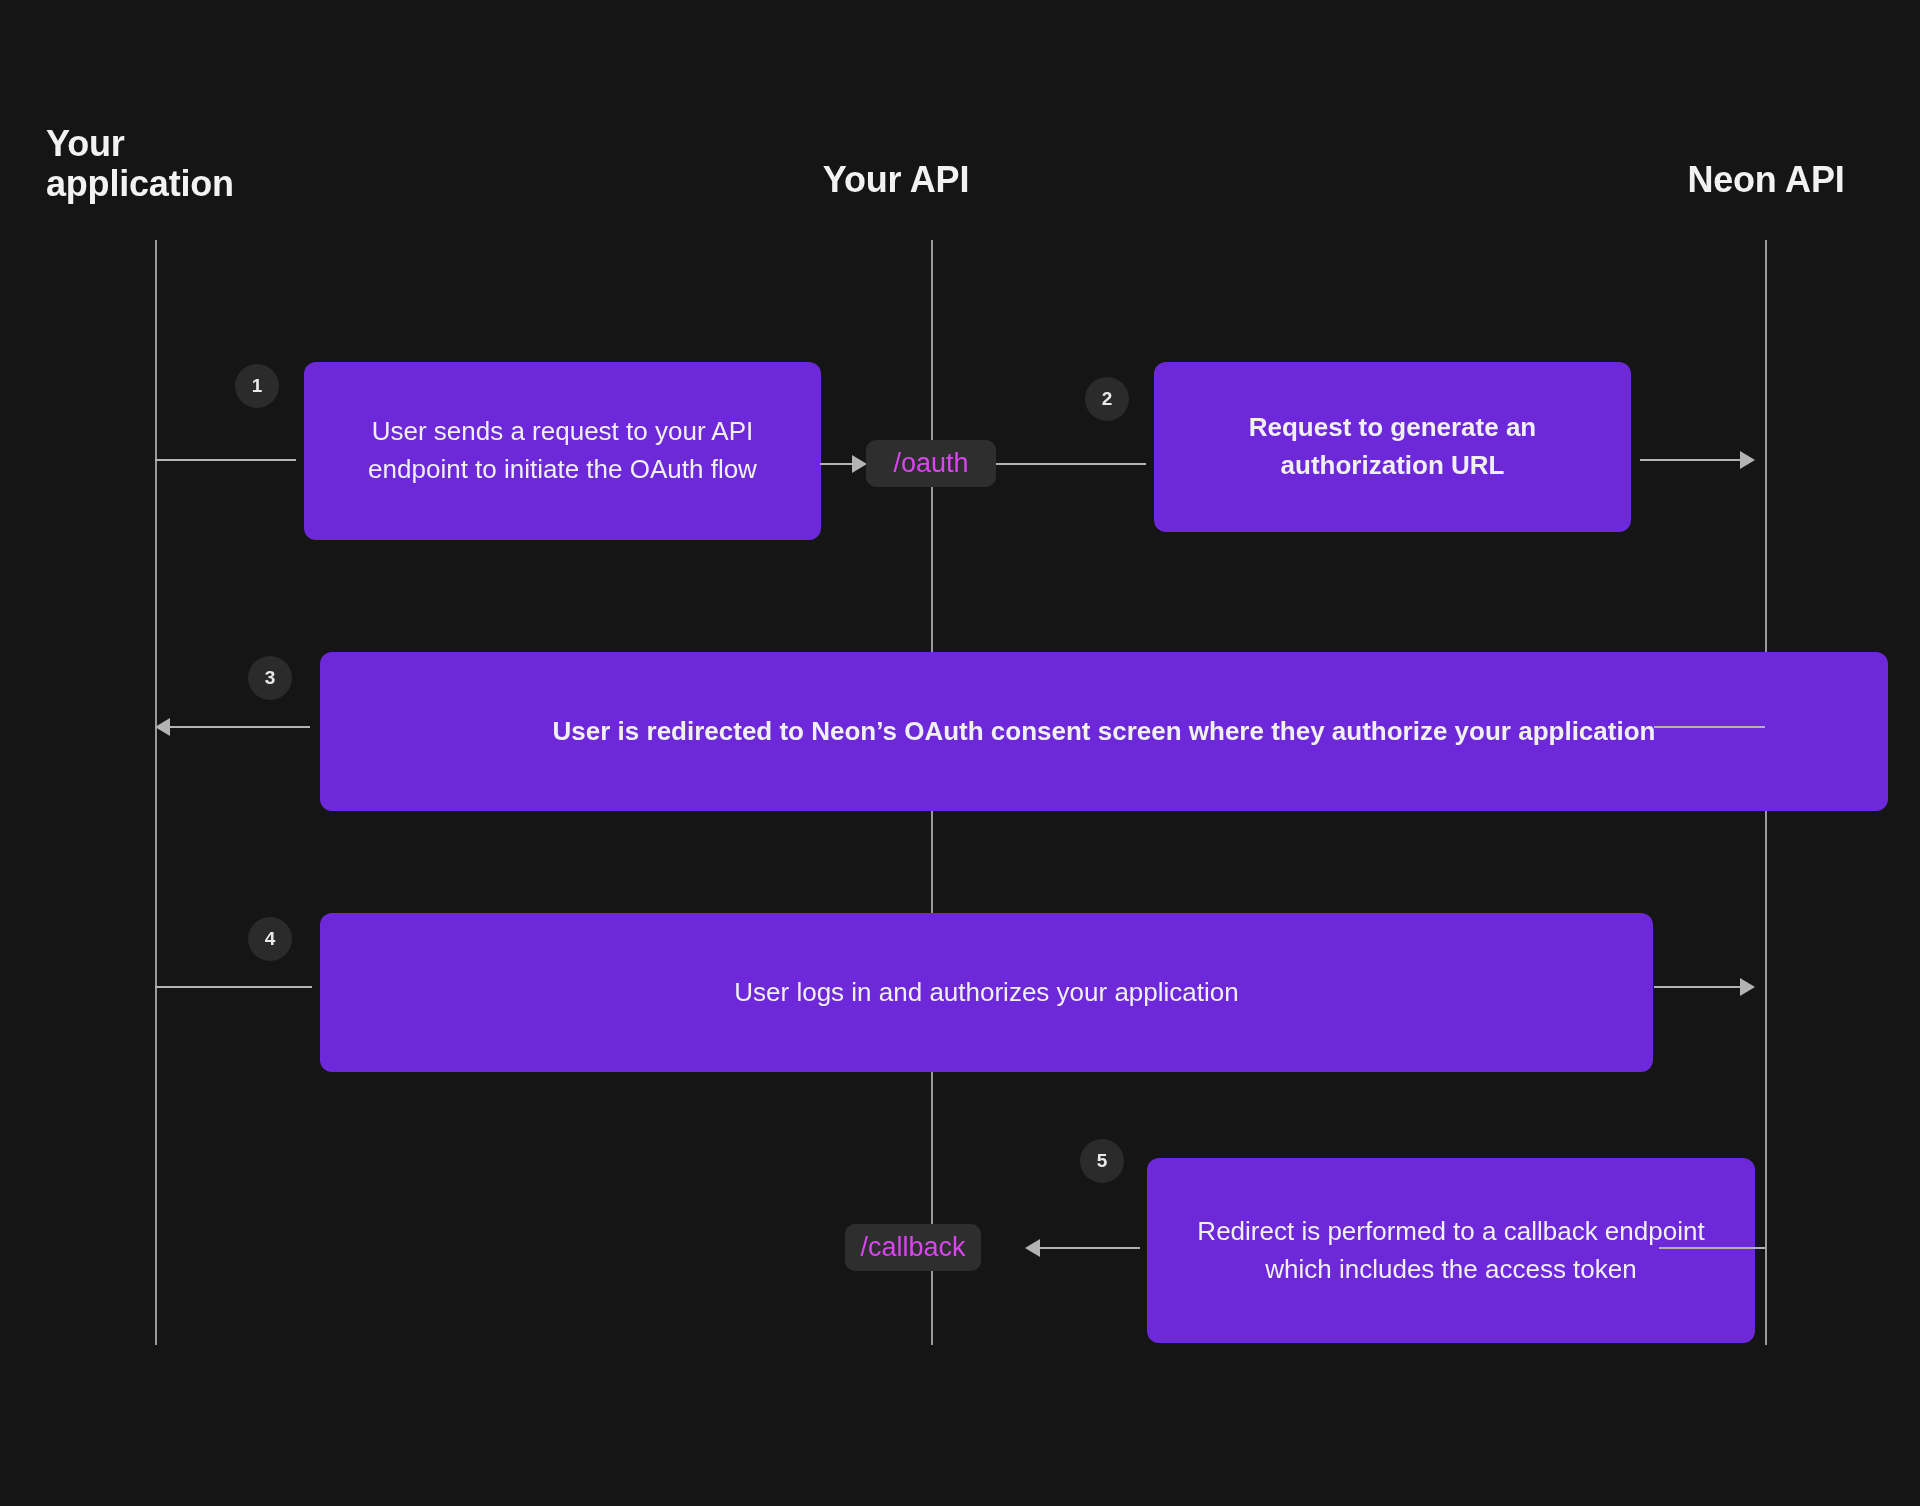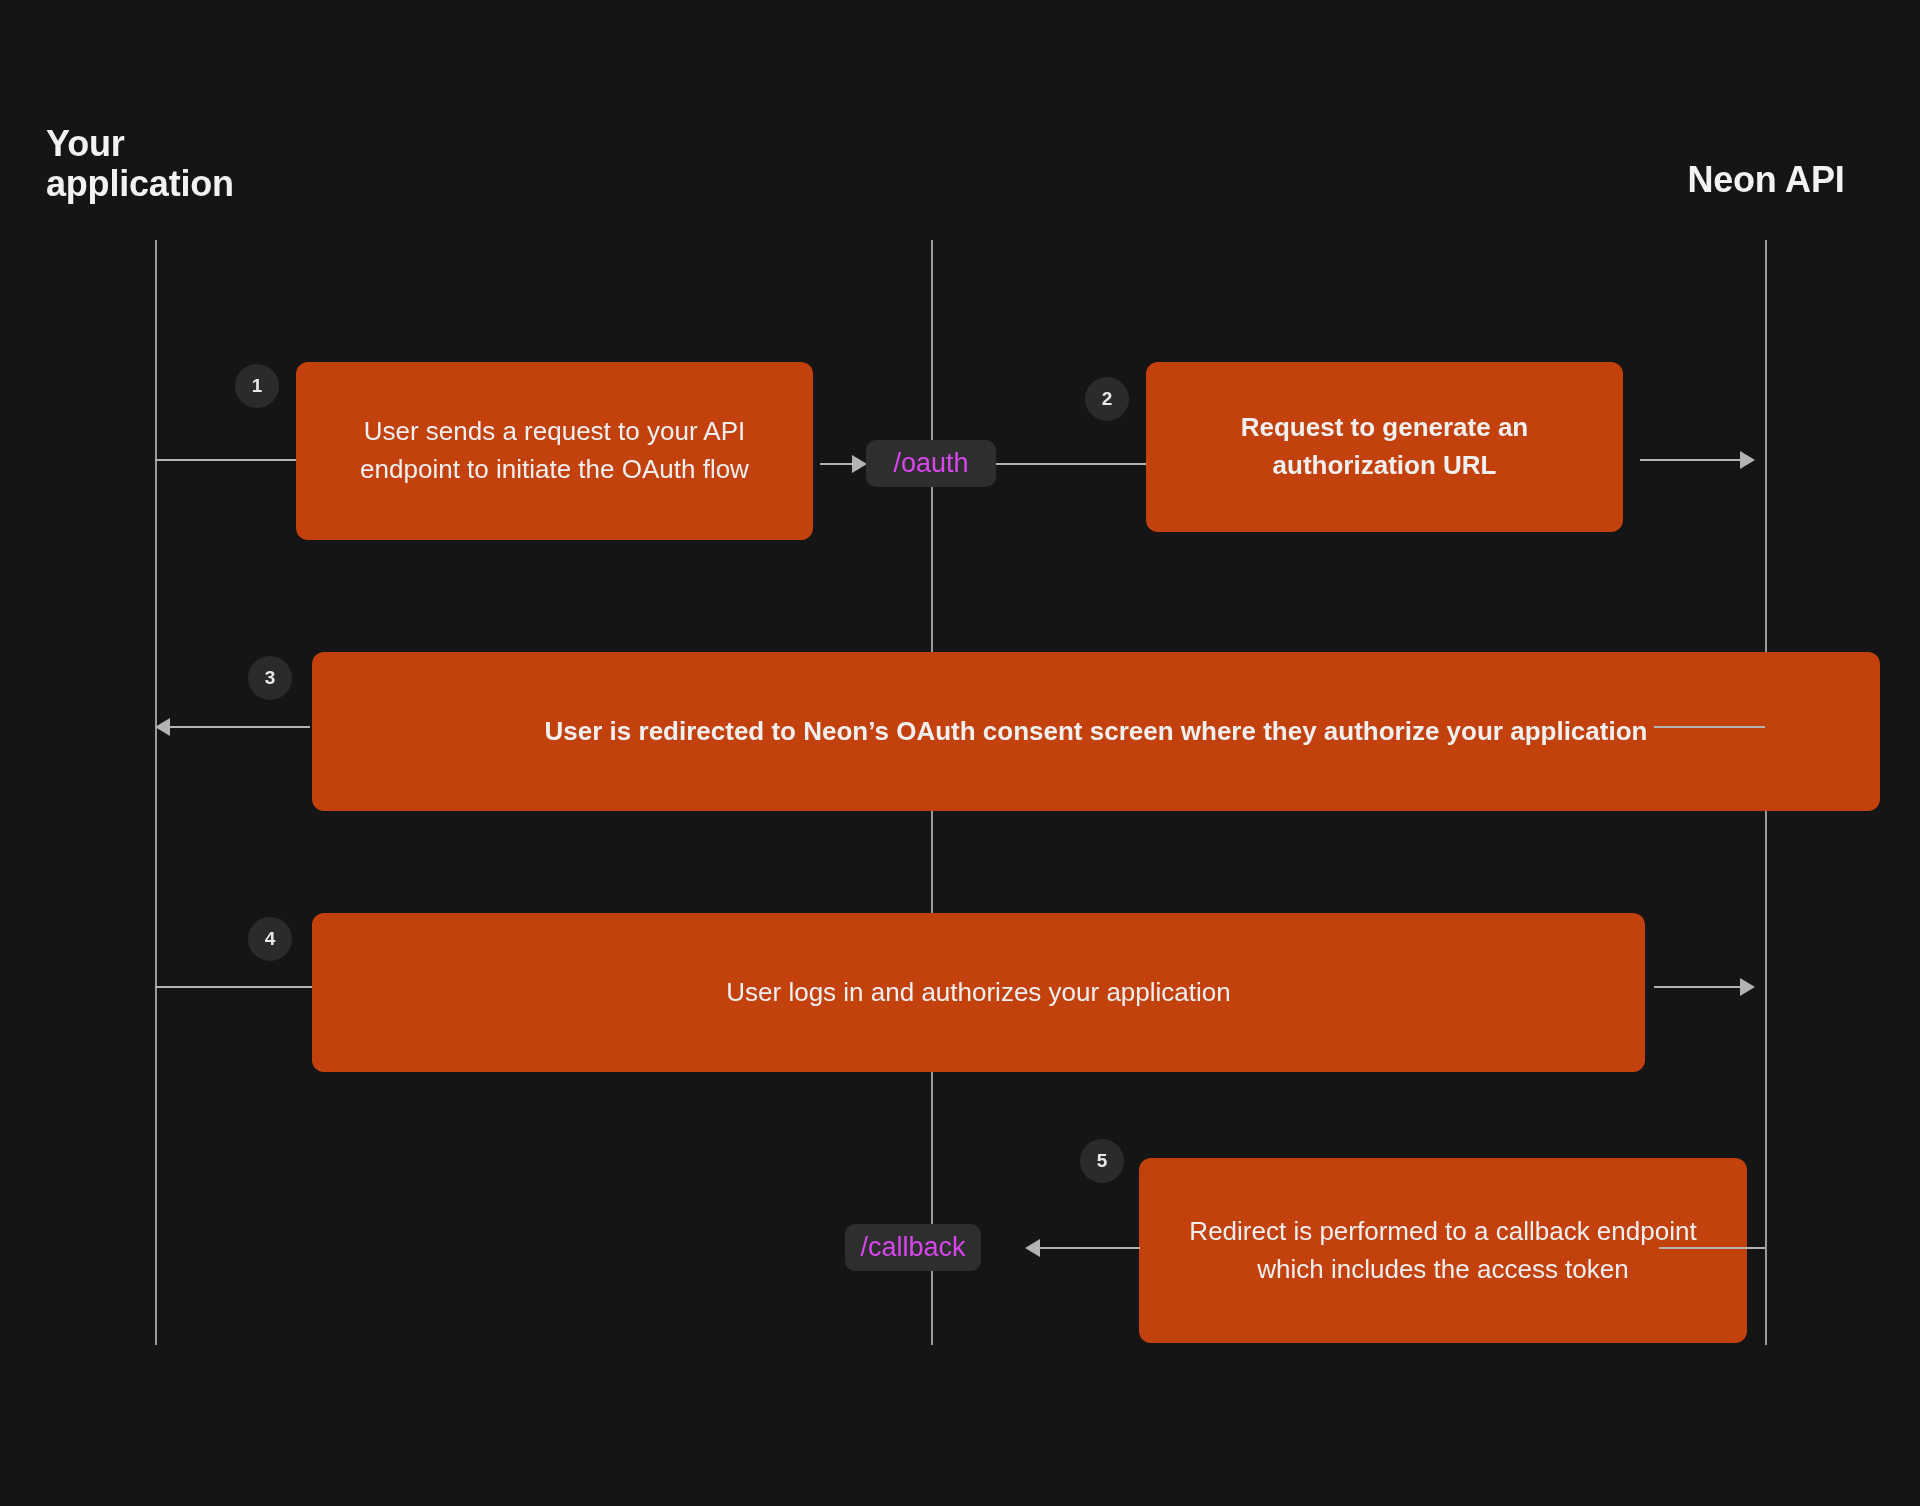--- a/index.html
+++ b/index.html
@@ -45,30 +45,31 @@
   .lifeline.ll-api  { left: 931px; }
   .lifeline.ll-neon { left: 1765px; }
 
   
   .step-row { position: absolute; left: 0; top: 0; }
 
   
   .msg-box {
     position: absolute;
     box-sizing: border-box;
-    background: #c2410c;
+    background: #6d28d9;
     border-radius: 12px;
     color: #f0f0f0;
     font-size: 26px;
     line-height: 1.45;
     text-align: center;
     display: flex;
     align-items: center;
     justify-content: center;
     padding: 10px 24px;
+    margin-left: 8px;
   }
 
   
   .step-badge {
     position: absolute;
     width: 44px;
     height: 44px;
     border-radius: 50%;
     background: #2b2b2b;
     color: #e8e8e8;
@@ -118,20 +119,21 @@
     border-right: 15px solid #b3b3b3;
   }
 </style>
 </head>
 <body>
 
 <div id="diagram">
 
   <div class="lane-header lh-app">Your
 application</div>
+  <div class="lane-header lh-api">Your API</div>
   <div class="lane-header lh-neon">Neon API</div>
 
   <div class="lifeline ll-app"></div>
   <div class="lifeline ll-api"></div>
   <div class="lifeline ll-neon"></div>
 
   <div class="step-row">
 
     <div class="conn" style="left:155px; top:459px; width:141px;"></div>
 

